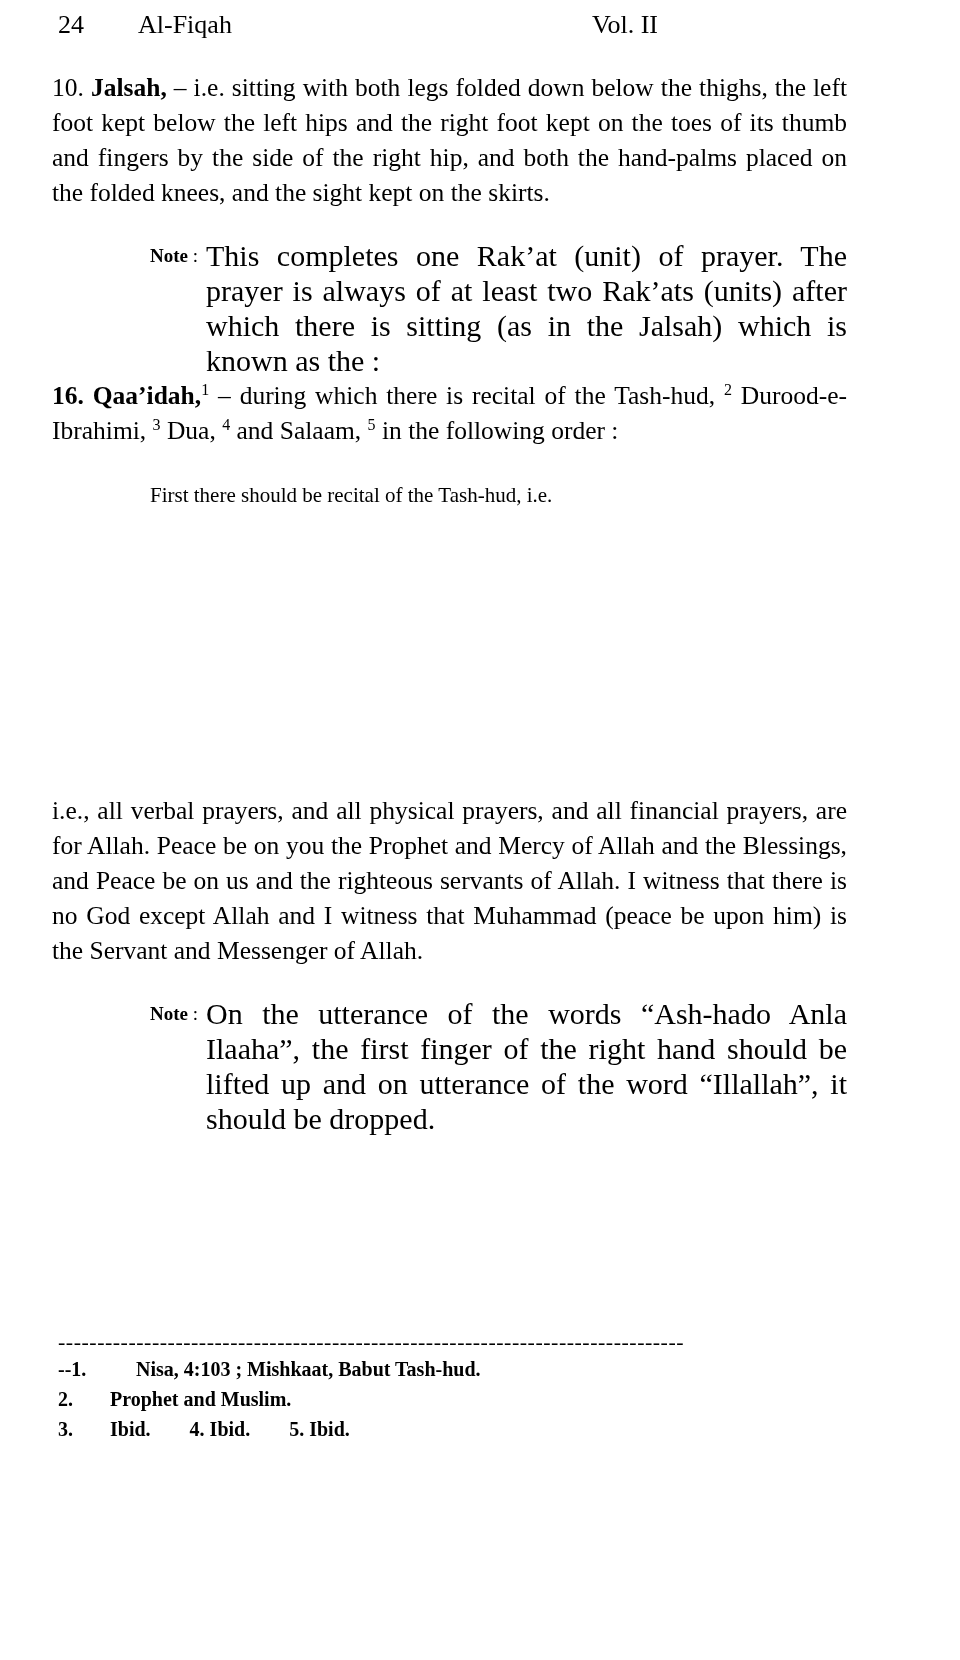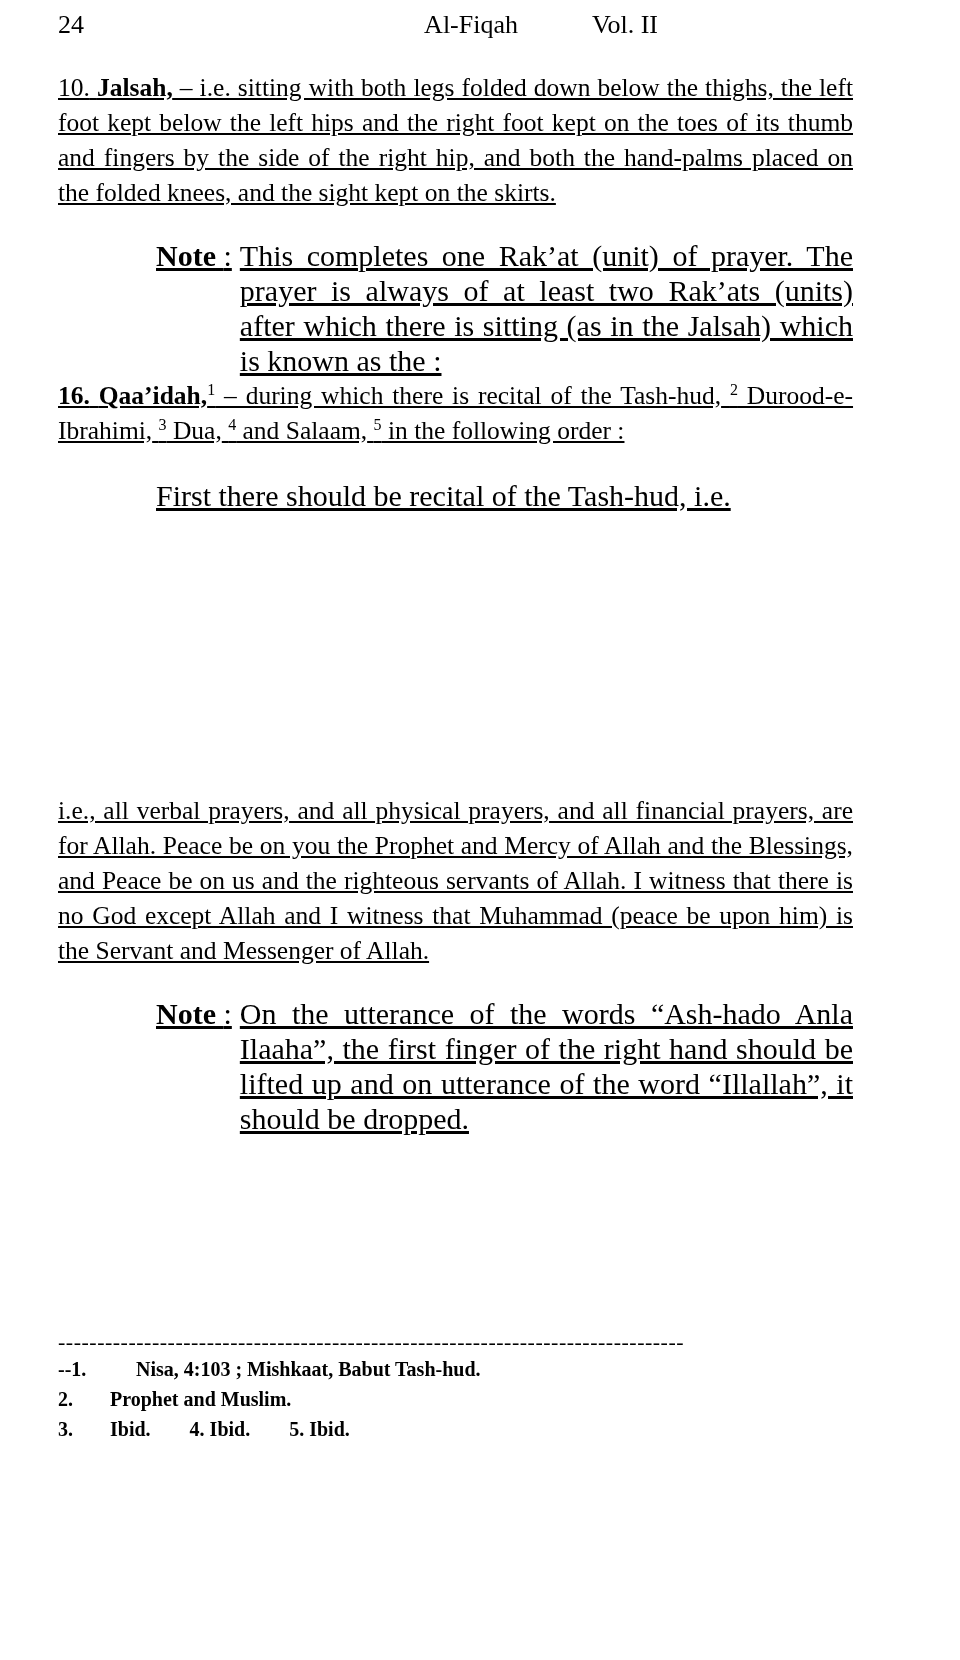--- a/index.html
+++ b/index.html
@@ -32,55 +32,54 @@
     display: flex;
     align-items: baseline;
     font-size: 26px;
   }
   .header .page-number {
     width: 120px;
     text-align: left;
   }
   .header .book-title {
     flex: 1;
-    text-align: right;
+    text-align: left;
     margin-left: -40px;
   }
   .header .volume {
     width: 140px;
     text-align: right;
   }
 
   
   .content {
     position: absolute;
     top: 70px;
-    left: 58px;
+    left: 52px;
     width: 795px;
-    text-decoration: underline;
   }
   p.para {
     margin: 0 0 0 0;
     font-size: 25.5px;
     line-height: 35px;
     text-align: justify;
     text-justify: inter-word;
   }
   .bold { font-weight: bold; }
 
   .note-block {
     margin-top: 28px;
     margin-left: 98px;
     width: 697px;
     display: flex;
     align-items: flex-start;
   }
   .note-label {
     font-weight: bold;
-    font-size: 30px;
+    font-size: 19px;
     line-height: 35px;
     white-space: nowrap;
     padding-right: 8px;
   }
   .note-colon {
     font-weight: normal;
   }
   .note-body {
     font-size: 30px;
     line-height: 35px;
@@ -92,21 +91,21 @@
     margin-top: 38px;
   }
   sup {
     font-size: 16px;
     vertical-align: super;
     line-height: 0;
   }
   .sub-line {
     margin-top: 30px;
     margin-left: 98px;
-    font-size: 30px;
+    font-size: 21px;
     line-height: 35px;
   }
 
   .gap {
     height: 280px;
   }
 
   .para-after {
     margin-top: 0;
   }

